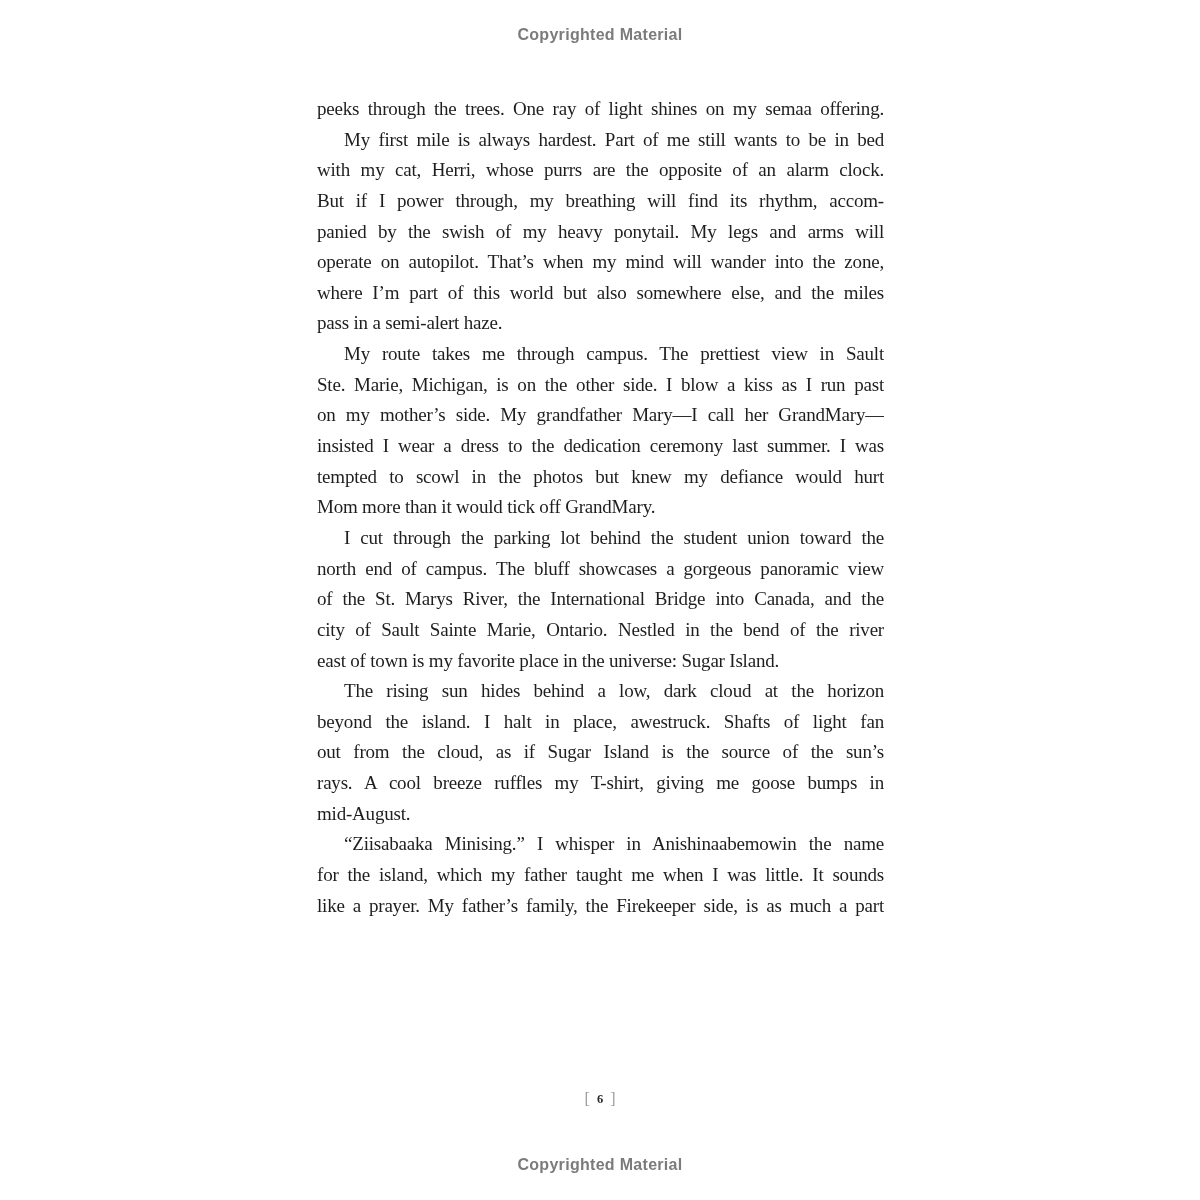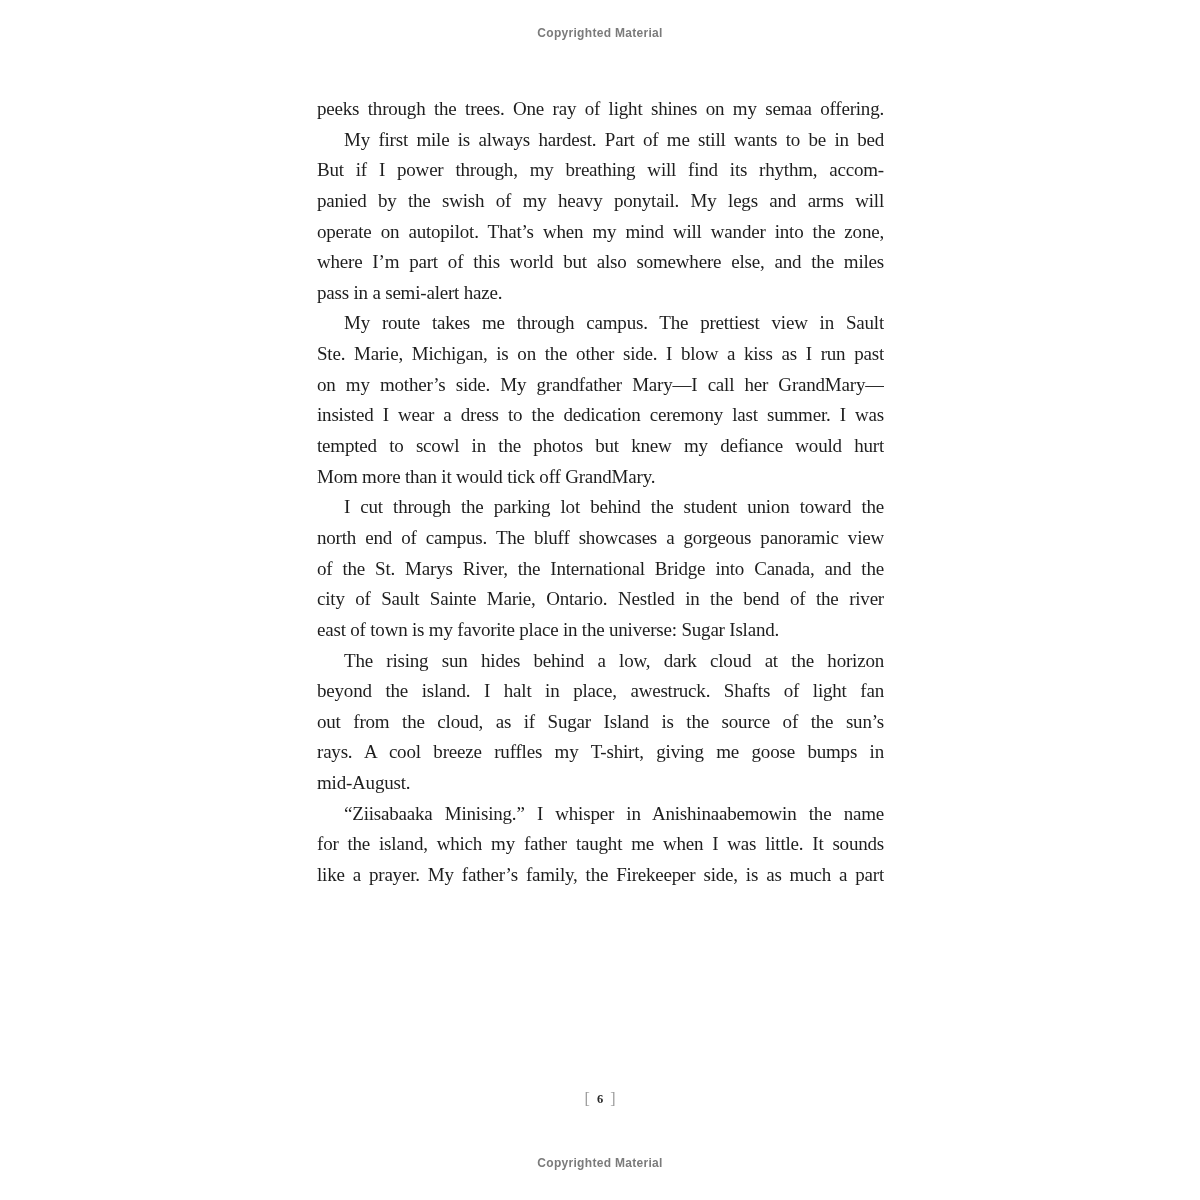--- a/index.html
+++ b/index.html
@@ -8,21 +8,21 @@
     background: #ffffff;
     position: relative;
     font-family: "Liberation Serif", serif;
     overflow: hidden;
   }
   .copyright-banner {
     position: absolute; left: 0; width: 1200px;
     text-align: center;
     font-family: "Liberation Sans", sans-serif;
     font-weight: bold;
-    font-size: 12px;
+    font-size: 16px;
     letter-spacing: 0.3px;
     color: #7b7b7b;
   }
   .copyright-banner.top { top: 26px; }
   .copyright-banner.bottom { top: 1156px; }
   .page-text {
     position: absolute;
     left: 317px; top: 94px;
     width: 567px;
     font-size: 19px;
@@ -63,20 +63,21 @@
 <body>
 
 <div class="copyright-banner top">Copyrighted Material</div>
 
 <div class="page-text">
     <div class="para">
       <div class="line"><span>peeks through the trees. One ray of light shines on my semaa offering.</span></div>
     </div>
     <div class="para indented">
       <div class="line"><span>My first mile is always hardest. Part of me still wants to be in bed</span></div>
+      <div class="line"><span>with my cat, Herri, whose purrs are the opposite of an alarm clock.</span></div>
       <div class="line"><span>But if I power through, my breathing will find its rhythm, accom-</span></div>
       <div class="line"><span>panied by the swish of my heavy ponytail. My legs and arms will</span></div>
       <div class="line"><span>operate on autopilot. That’s when my mind will wander into the zone,</span></div>
       <div class="line"><span>where I’m part of this world but also somewhere else, and the miles</span></div>
       <div class="line last"><span>pass in a semi-alert haze.</span></div>
     </div>
     <div class="para indented">
       <div class="line"><span>My route takes me through campus. The prettiest view in Sault</span></div>
       <div class="line"><span>Ste. Marie, Michigan, is on the other side. I blow a kiss as I run past</span></div>
       <div class="line"><span>on my mother’s side. My grandfather Mary—I call her GrandMary—</span></div>

